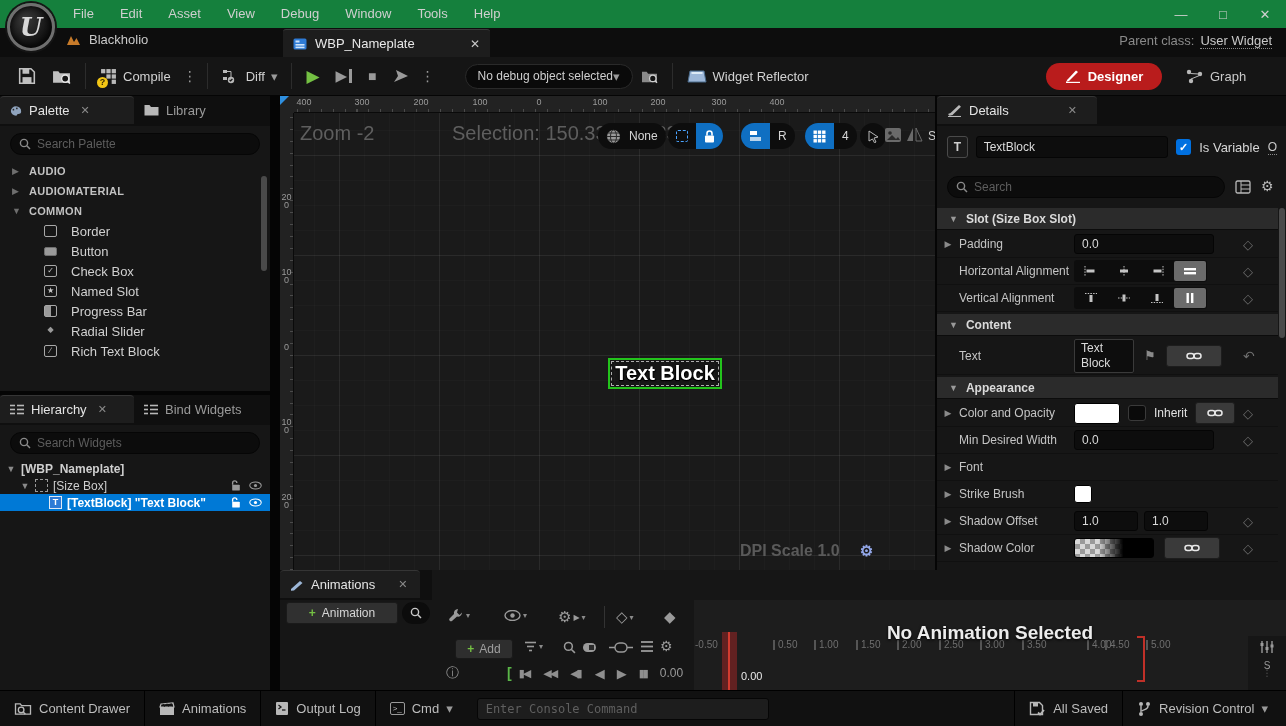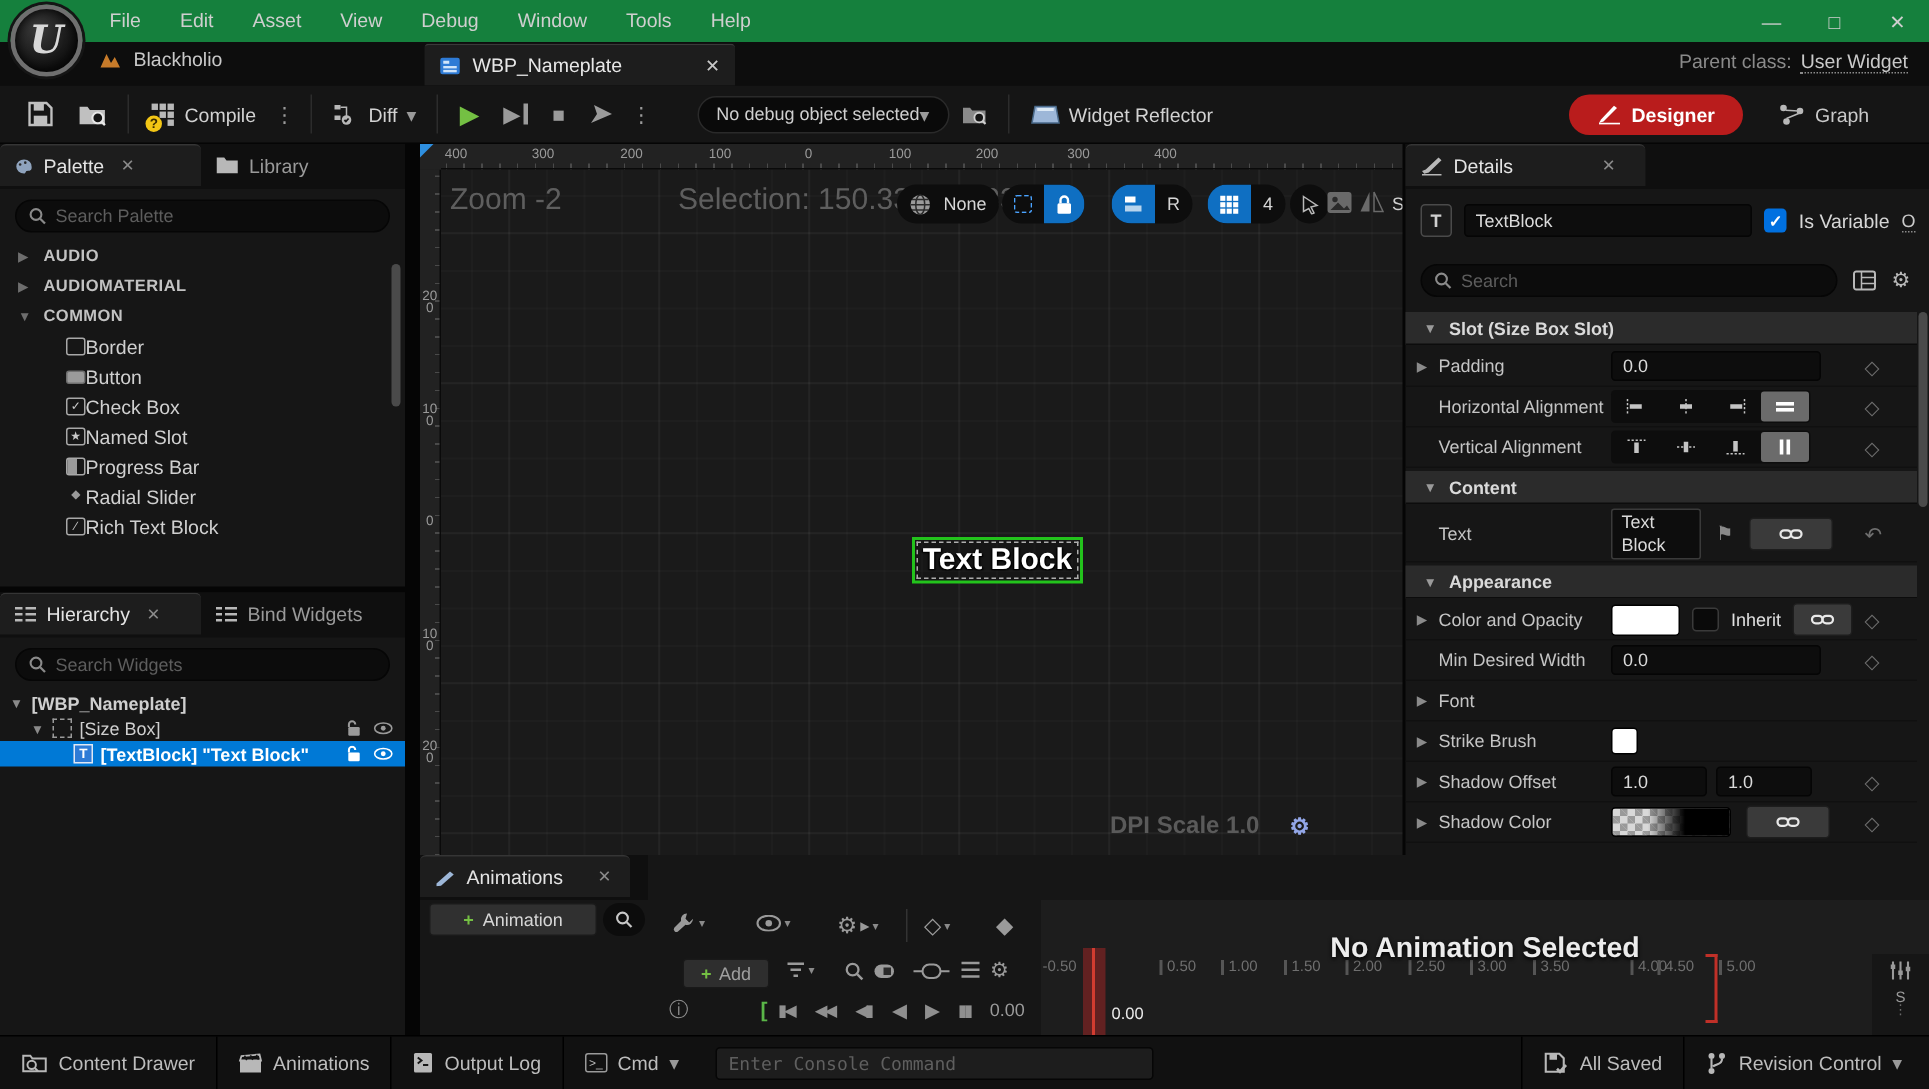--- a/index.html
+++ b/index.html
@@ -55,21 +55,21 @@
             align-items:center;padding:0 8px;gap:6px}
 .searchpill input{flex:1;background:transparent;border:0;color:#c8c8c8;font-size:12px}
 .searchpill input::placeholder{color:#5d5d5d}
 .mag{width:12px;height:12px;flex:0 0 auto}
 
 
 .prow{height:20px;display:flex;align-items:center;gap:7px;padding-left:12px}
 .prow .arr{color:#6e6e6e;font-size:9px;width:10px}
 .prow .grp{font-weight:bold;color:#c2c2c2;font-size:11px;letter-spacing:.3px}
 .prow .item{color:#d0d0d0;font-size:13px}
-.prow.item-row{padding-left:44px;gap:0}
+.prow.item-row{padding-left:44px;gap:14px}
 .pi{display:inline-block;width:13px;height:12px;border:1px solid #a8a8a8;border-radius:2px;position:relative;
     font-size:8px;line-height:10px;color:#c9c9c9;text-align:center;flex:0 0 auto}
 .pi.button{background:#9a9a9a;border-color:#6f6f6f;height:9px}
 .pi.progressbar{background:linear-gradient(90deg,#9a9a9a 0 55%,transparent 55%)}
 .pi.radialslider{border:none}
 .pi.image .dot{position:absolute;right:1px;top:1px;width:3px;height:3px;border-radius:50%;background:#c9c9c9}
 .pi.image .mt{position:absolute;left:1px;bottom:1px;width:0;height:0;border-left:4px solid transparent;
               border-right:4px solid transparent;border-bottom:5px solid #c9c9c9}
 .scrollthumb{position:absolute;width:6px;background:#4a4a4a;border-radius:3px}
 

